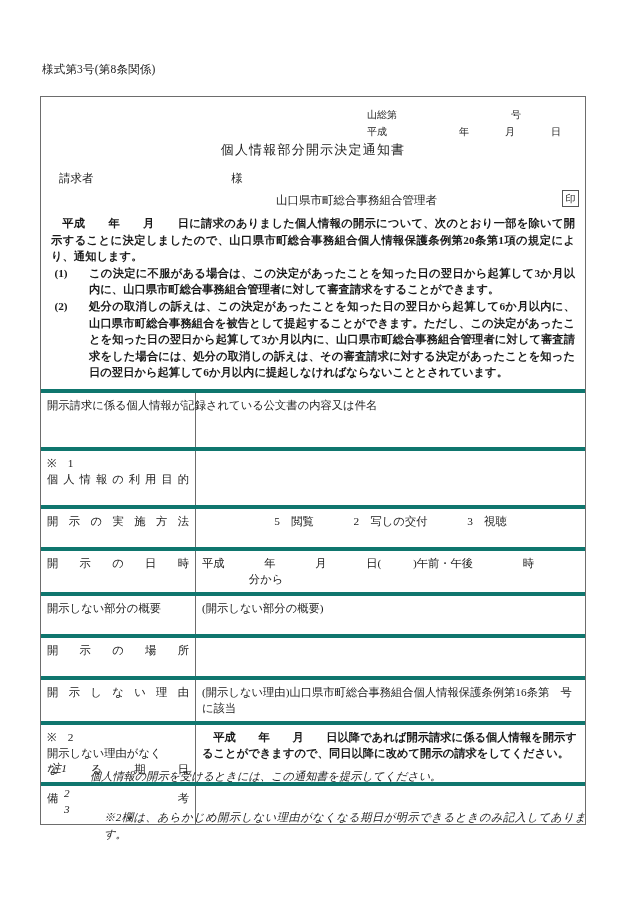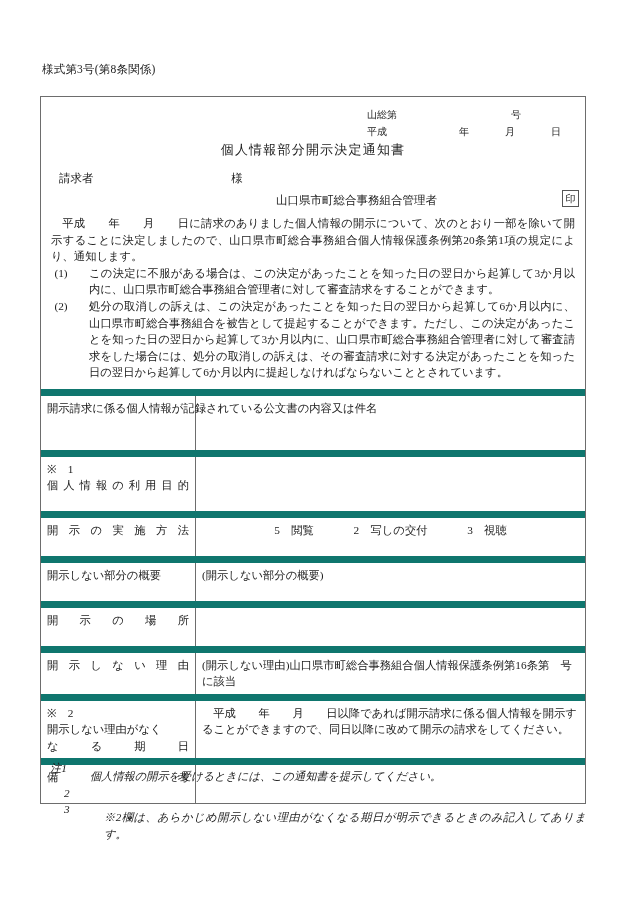--- a/index.html
+++ b/index.html
@@ -100,20 +100,21 @@
     line-height: 16px;
     text-align: center;
     box-sizing: border-box;
   }
   
   .body-text {
     padding: 2px 10px 8px 10px;
     font-size: 11.3px;
     line-height: 16.6px;
     text-align: justify;
+    font-weight: bold;
   }
   .para { margin: 0 0 0 0; text-indent: 1em; }
   .numbered {
     display: flex;
     text-indent: 0;
   }
   .numbered .num {
     flex: 0 0 auto;
     width: 38px;
     text-indent: 0.3em;
@@ -123,38 +124,38 @@
     text-align: justify;
   }
   
   table.form-table {
     width: 100%;
     border-collapse: collapse;
     table-layout: fixed;
     font-size: 11.3px;
   }
   table.form-table td {
-    border-top: 7px solid #0f766e;
+    border-top: 4px solid #0f766e;
     border-right: 1px solid #6d6d6d;
     padding: 4px 6px;
     vertical-align: top;
     line-height: 16.4px;
   }
   table.form-table td:last-child { border-right: none; }
   .col-label { width: 142px; }
   .lbl-spread {
     display: block;
     text-align: justify;
     text-align-last: justify;
     white-space: nowrap;
   }
   .lbl-plain { display: block; }
   .cell-center { text-align: center; }
   .cell-pad-l { padding-left: 28px; }
-  .indent1 { text-indent: 1em; }
+  .indent1 { text-indent: 1em; font-weight: bold; }
   .gap-s { display: inline-block; width: 26px; }
   .gap-m { display: inline-block; width: 34px; }
   .gap-l { display: inline-block; width: 44px; }
   .row-tall td { height: 46px; }
   .row-mid td { height: 30px; }
   
   .notes {
     position: absolute;
     left: 46px;
     top: 760px;
@@ -256,20 +257,40 @@
           </td>
           <td class="cell-center">
             <span>5　閲覧</span>
             <span class="gap-m"></span>
             <span>2　写しの交付</span>
             <span class="gap-m"></span>
             <span>3　視聴</span>
           </td>
         </tr>
 
+        <tr class="row-mid">
+          <td class="col-label">
+            <span class="lbl-spread">開示の日時</span>
+          </td>
+          <td class="cell-pad-l">
+            <span>平成</span>
+            <span class="gap-m"></span>
+            <span>年</span>
+            <span class="gap-m"></span>
+            <span>月</span>
+            <span class="gap-m"></span>
+            <span>日(</span>
+            <span class="gap-s"></span>
+            <span>)午前・午後</span>
+            <span class="gap-l"></span>
+            <span>時</span>
+            <span class="gap-l"></span>
+            <span>分から</span>
+          </td>
+        </tr>
 
         <tr class="row-mid">
           <td class="col-label">
             <span class="lbl-plain">開示しない部分の概要</span>
           </td>
           <td>(開示しない部分の概要)</td>
         </tr>
 
         <tr class="row-mid">
           <td class="col-label">

